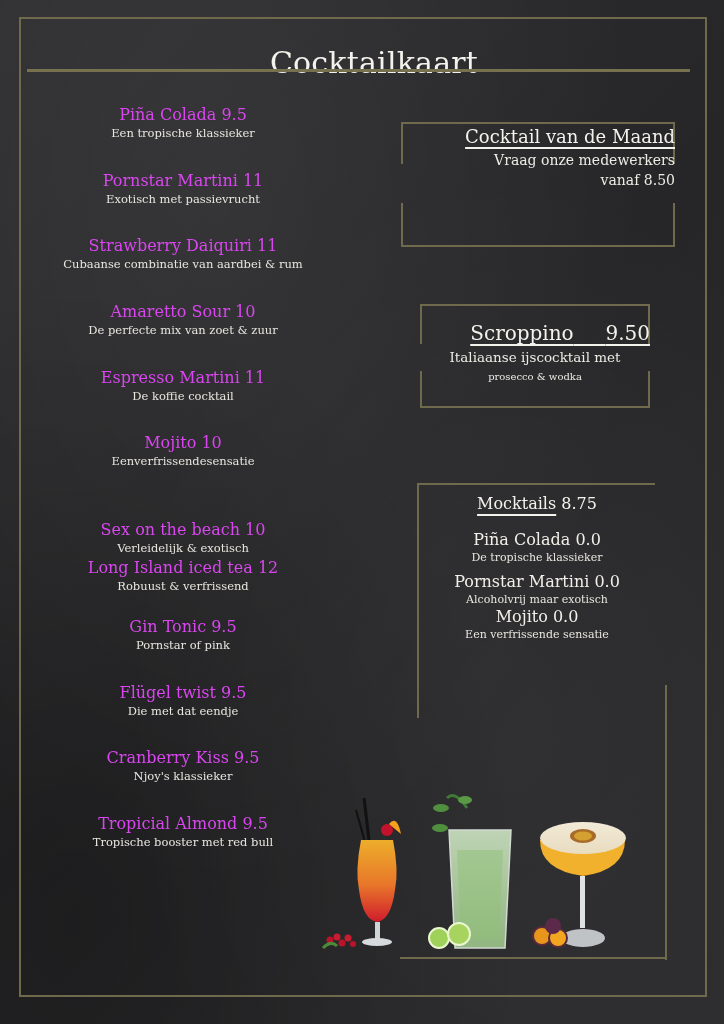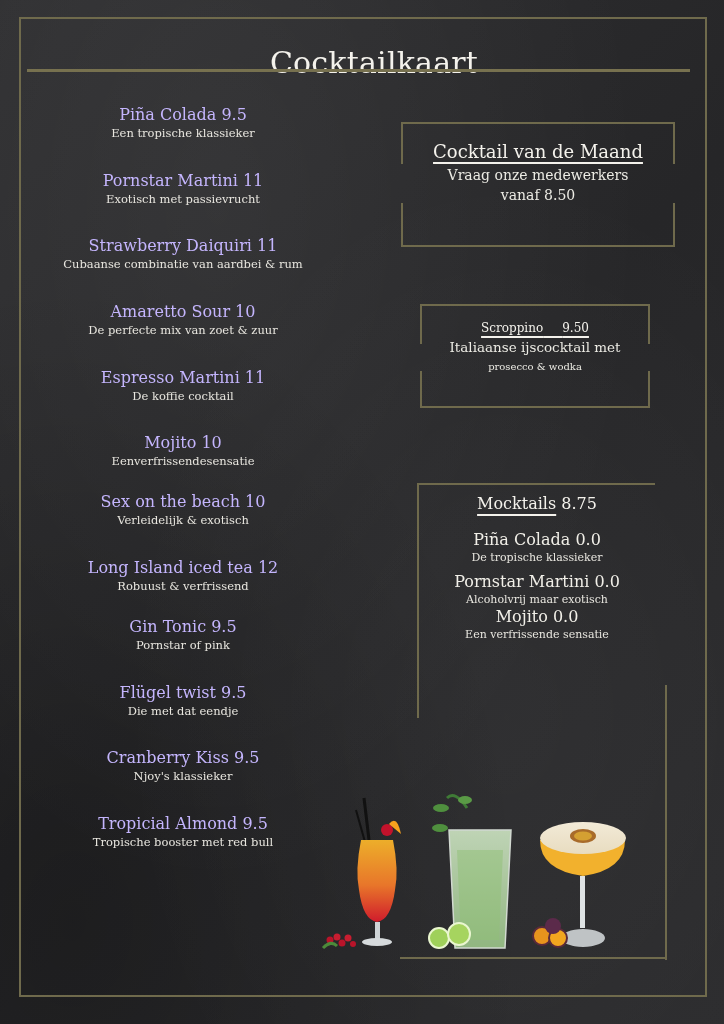--- a/index.html
+++ b/index.html
@@ -22,21 +22,21 @@
       position: absolute; left: 12px; top: 25px; width: 724px; text-align: center;
       font-size: 30px; letter-spacing: 0.2px; color: #f4f2ec;
       font-family: "DejaVu Serif", serif; font-weight: normal;
     }
     .title-rule {
       position: absolute; left: 27px; top: 69px; width: 663px; height: 3px;
       background: #77714f;
     }
     .menu-list { position: absolute; left: 33px; top: 0; width: 300px; }
     .item { position: absolute; left: 0; width: 300px; text-align: center; }
-    .item .name { font-size: 16px; line-height: 20px; color: #c4b5fd; white-space: nowrap; }
+    .item .name { font-size: 16px; line-height: 20px; color: #d946ef; white-space: nowrap; }
     .item .desc { font-size: 11.5px; line-height: 16px; color: #e8e6df; white-space: nowrap; margin-top: 0px; }
 
     .box-line { position: absolute; background: #6f6a4c; }
 
     .special { position: absolute; text-align: center; }
     .special .head {
       font-size: 18px; text-decoration: underline; text-underline-offset: 4px;
       text-decoration-thickness: 2px; color: #f4f2ec; white-space: nowrap;
     }
     .special .line { font-size: 14px; line-height: 20px; color: #ecebe4; white-space: nowrap; }
@@ -74,21 +74,21 @@
     <div class="desc">De perfecte mix van zoet &amp; zuur</div>
   </div>
   <div class="item" style="top:368px">
     <div class="name">Espresso Martini 11</div>
     <div class="desc">De koffie cocktail</div>
   </div>
   <div class="item" style="top:433px">
     <div class="name">Mojito 10</div>
     <div class="desc">Eenverfrissendesensatie</div>
   </div>
-  <div class="item" style="top:492px">
+  <div class="item" style="top:520px">
     <div class="name">Sex on the beach 10</div>
     <div class="desc">Verleidelijk &amp; exotisch</div>
   </div>
   <div class="item" style="top:558px">
     <div class="name">Long Island iced tea 12</div>
     <div class="desc">Robuust &amp; verfrissend</div>
   </div>
   <div class="item" style="top:617px">
     <div class="name">Gin Tonic 9.5</div>
     <div class="desc">Pornstar of pink</div>
@@ -107,36 +107,36 @@
   </div>
 </div>
 
 <div>
   <div class="box-line" style="left:401px; top:122px; width:274px; height:2px;"></div>
   <div class="box-line" style="left:401px; top:245px; width:274px; height:2px;"></div>
   <div class="box-line" style="left:401px; top:122px; width:2px; height:42px;"></div>
   <div class="box-line" style="left:401px; top:203px; width:2px; height:44px;"></div>
   <div class="box-line" style="left:673px; top:122px; width:2px; height:42px;"></div>
   <div class="box-line" style="left:673px; top:203px; width:2px; height:44px;"></div>
-  <div class="special" style="left:401px; top:141px; width:274px;">
+  <div class="special" style="left:401px; top:126px; width:274px;text-align:right;">
     <div class="head">Cocktail van de Maand</div>
     <div class="line" style="margin-top:3px">Vraag onze medewerkers</div>
     <div class="line">vanaf 8.50</div>
   </div>
 </div>
 
 <div>
   <div class="box-line" style="left:420px; top:304px; width:230px; height:2px;"></div>
   <div class="box-line" style="left:420px; top:406px; width:230px; height:2px;"></div>
   <div class="box-line" style="left:420px; top:304px; width:2px; height:40px;"></div>
   <div class="box-line" style="left:420px; top:371px; width:2px; height:37px;"></div>
   <div class="box-line" style="left:648px; top:304px; width:2px; height:40px;"></div>
   <div class="box-line" style="left:648px; top:371px; width:2px; height:37px;"></div>
   <div class="special" style="left:420px; top:321px; width:230px;">
-    <div class="head" style="font-size:12px;"><span>Scroppino</span>&nbsp;&nbsp;&nbsp;&nbsp;&nbsp;<span>9.50</span></div>
+    <div class="head" style="font-size:20px;text-align:right;"><span>Scroppino</span>&nbsp;&nbsp;&nbsp;&nbsp;&nbsp;<span>9.50</span></div>
     <div class="line" style="font-size:13.5px; margin-top:2px">Italiaanse ijscocktail met</div>
     <div class="line" style="font-size:10px">prosecco &amp; wodka</div>
   </div>
 </div>
 
 <div>
   <div class="box-line" style="left:417px; top:483px; width:238px; height:2px;"></div>
   <div class="box-line" style="left:417px; top:483px; width:2px; height:235px;"></div>
   <div class="box-line" style="left:665px; top:685px; width:2px; height:275px;"></div>
   <div class="box-line" style="left:400px; top:957px; width:267px; height:2px;"></div>

